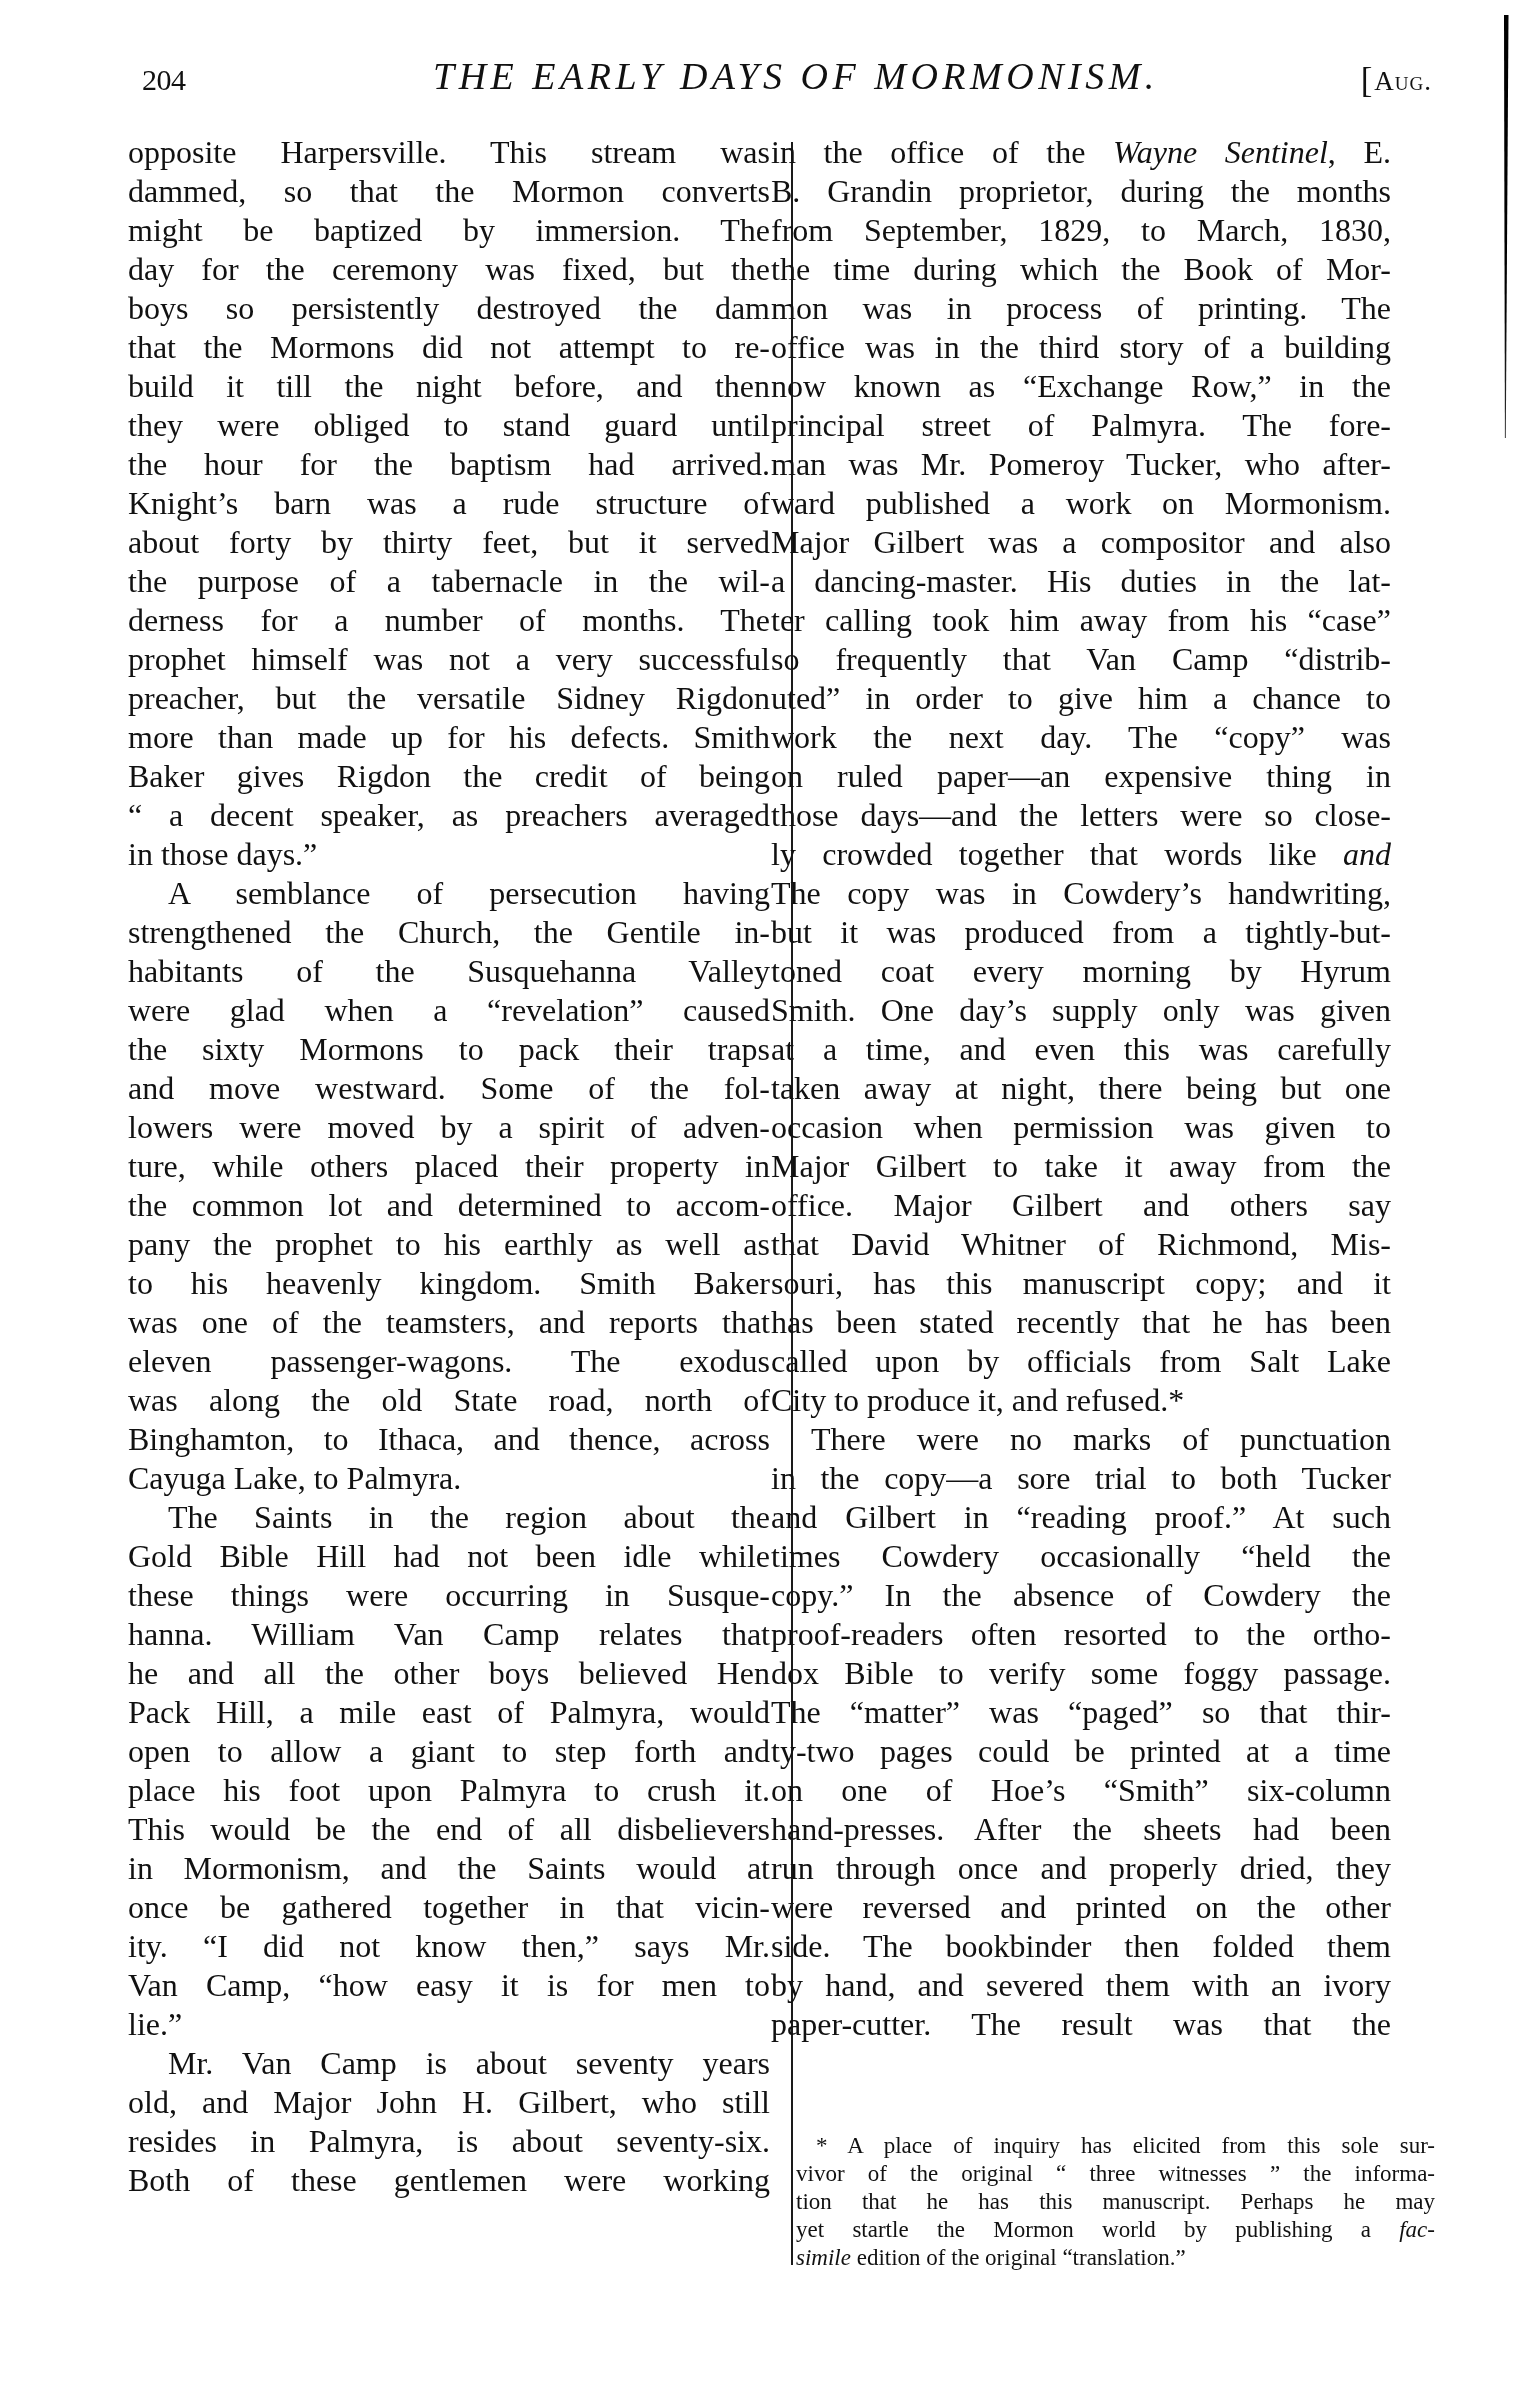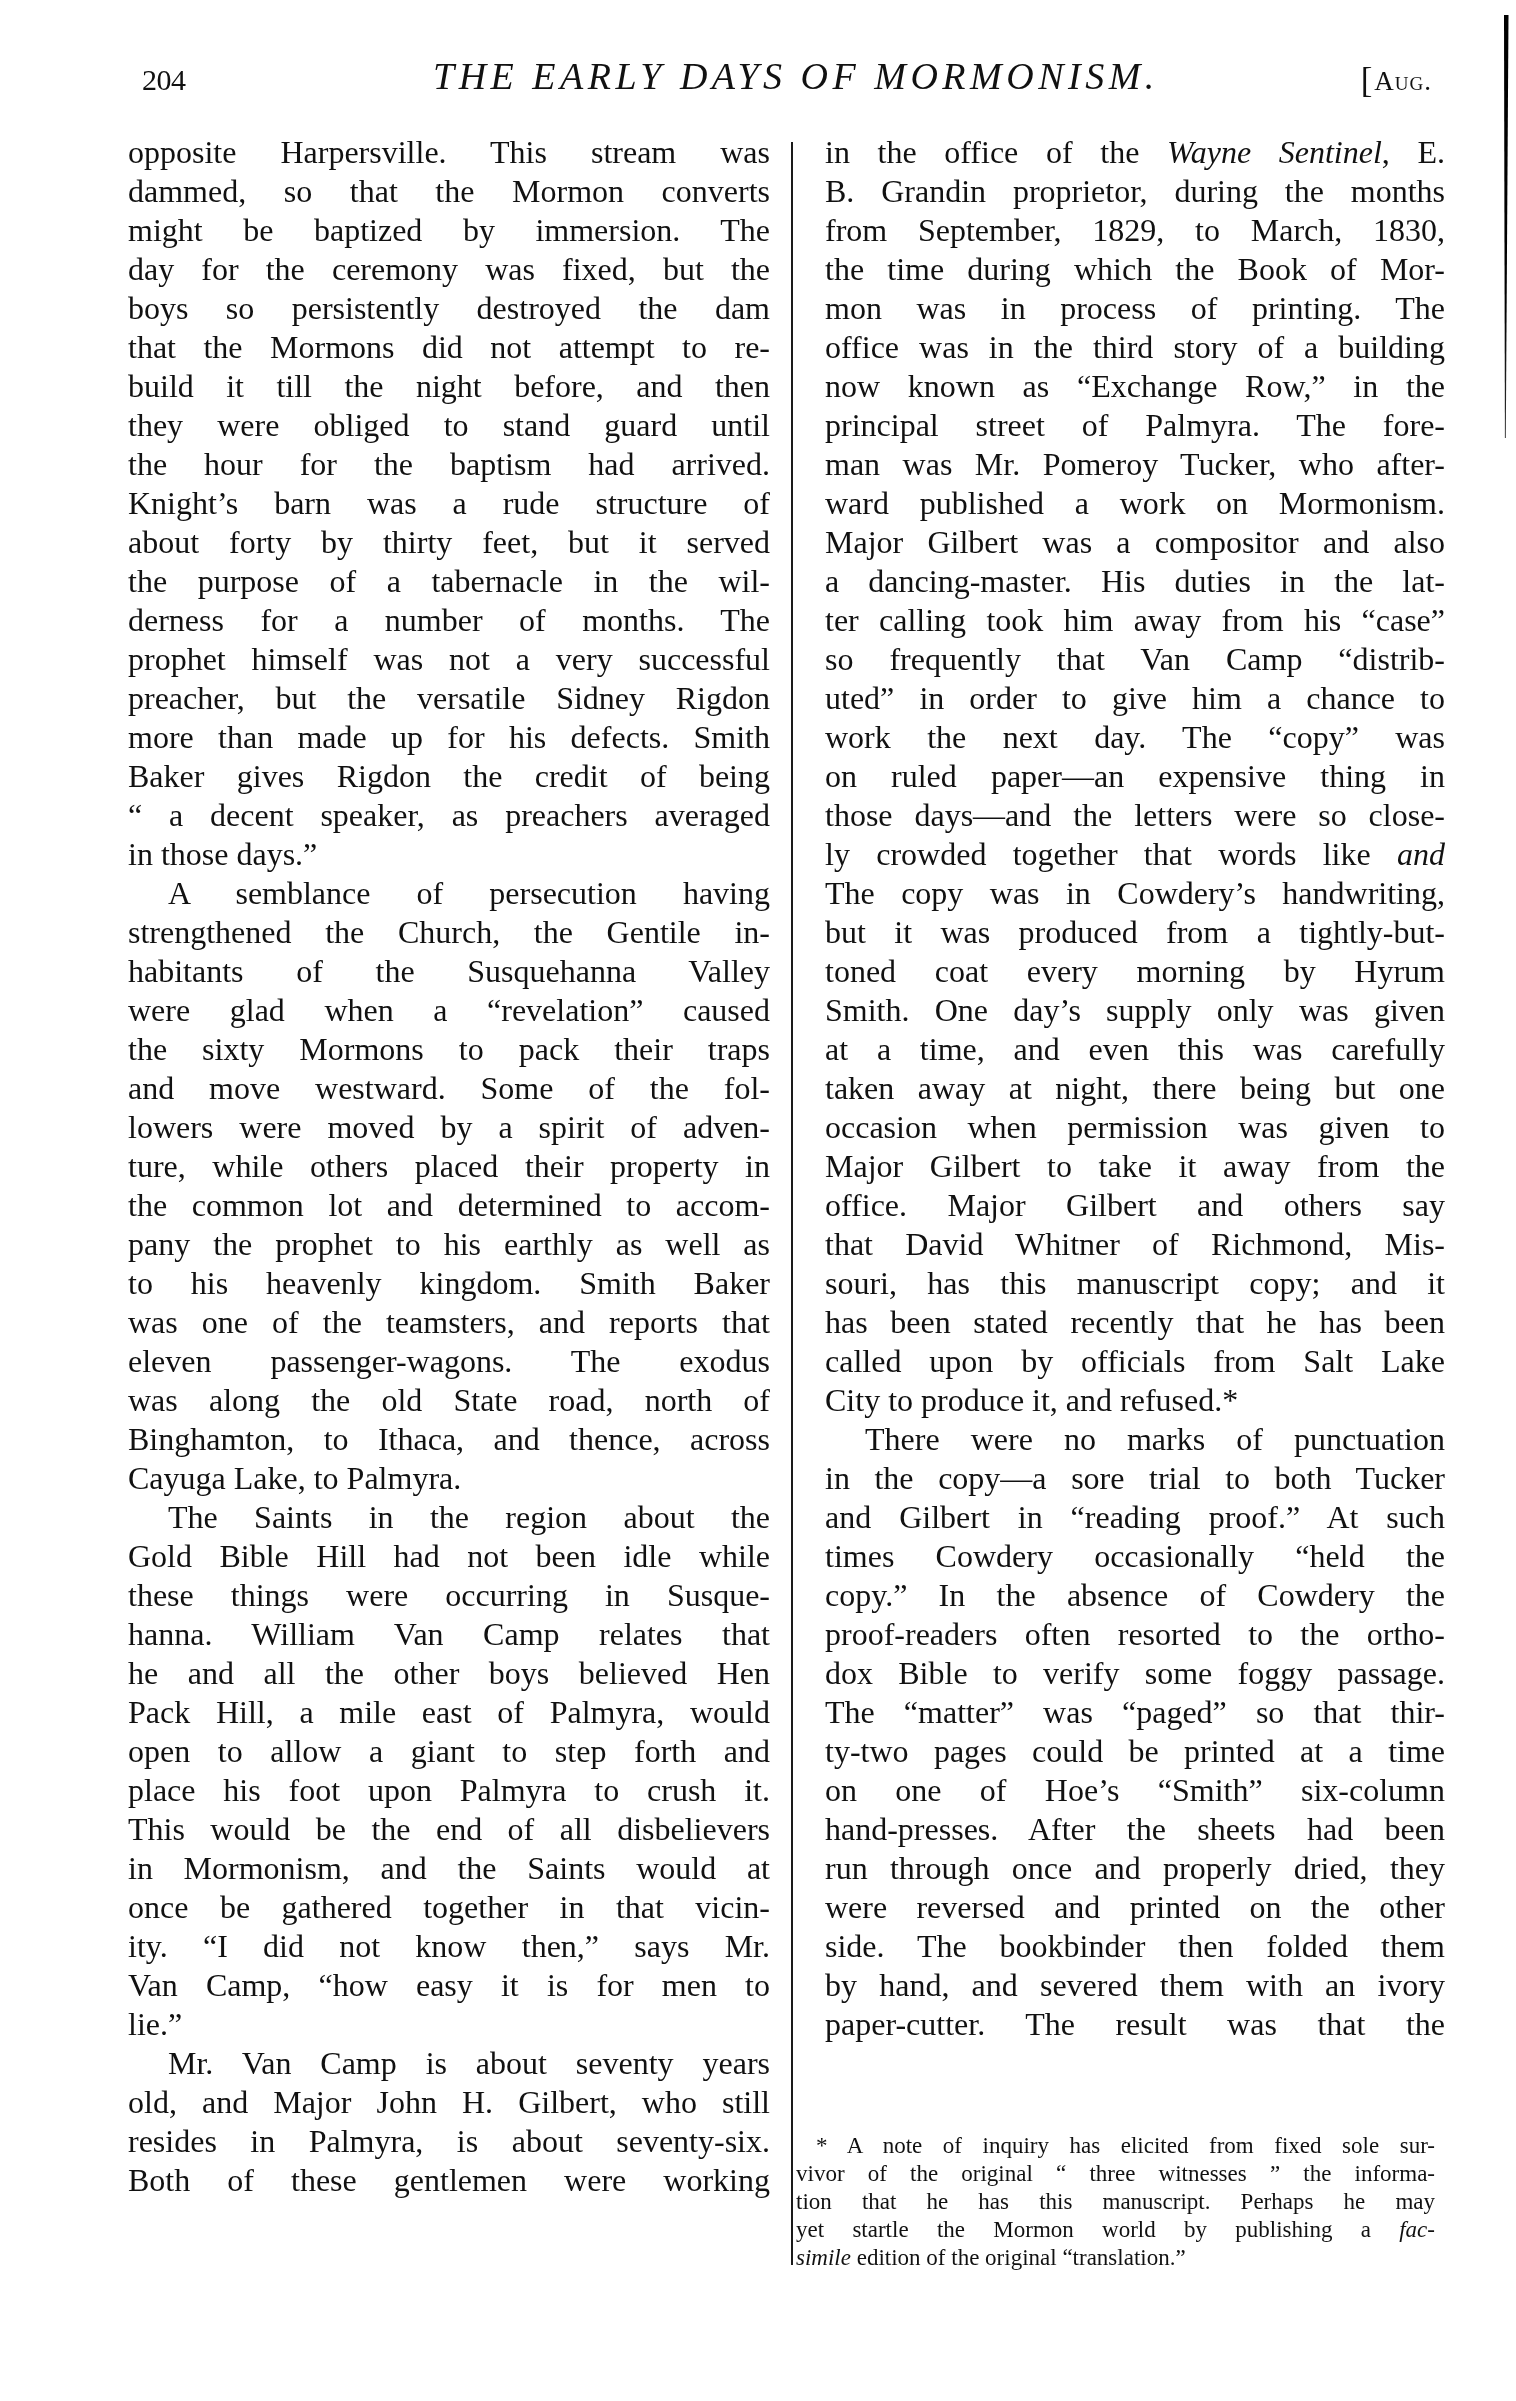--- a/index.html
+++ b/index.html
@@ -10,21 +10,21 @@
             font-size: 31px; line-height: 35px; }
   .page-number { position: absolute; left: 12px; top: 3px; font-size: 30px; letter-spacing: -0.5px; }
   .running-title { position: absolute; left: 303px; top: 0; font-style: italic; letter-spacing: 4.5px;
                    font-size: 38px; white-space: nowrap; }
   .month { position: absolute; right: 0; top: 2px; font-size: 27px; white-space: nowrap; }
   .month .bracket { font-size: 35px; position: relative; top: 2px; margin-right: 2px; }
   .month .sc { font-variant: small-caps; letter-spacing: 1px; }
 
   .col { position: absolute; top: 133px; }
   .col.left { left: 128px; width: 642px; }
-  .col.right { left: 825px; width: 620px; }
+  .col.right { left: 771px; width: 620px; }
   .line { display: block; height: 39px; line-height: 39px; font-size: 32px;
           text-align: justify; text-align-last: justify; white-space: nowrap; overflow: hidden;
           word-spacing: 0px; }
   .line.ragged { text-align-last: left; }
   .line.indent { padding-left: 40px; }
   .line i { font-style: italic; }
 
   .divider { position: absolute; left: 791px; top: 142px; width: 1.5px; height: 2123px; background: #1a1a1a; }
 
   .footnote { position: absolute; left: 796px; top: 2132px; width: 639px; }
@@ -151,21 +151,21 @@
       <span class="line">on one of Hoe’s “Smith”  six-column</span>
       <span class="line">hand-presses.  After the sheets had been</span>
       <span class="line">run through once and properly dried, they</span>
       <span class="line">were reversed and printed on the other</span>
       <span class="line">side.  The bookbinder then folded them</span>
       <span class="line">by hand, and severed them with an ivory</span>
       <span class="line">paper-cutter.   The result was that the</span>
     </div>
 
   <div class="footnote" id="footnote">
-      <span class="fn-line indent">* A note of inquiry has elicited from fixed sole sur-</span>
+      <span class="fn-line indent">* A place of inquiry has elicited from this sole sur-</span>
       <span class="fn-line">vivor of the original “ three witnesses ” the informa-</span>
       <span class="fn-line">tion that he has this manuscript.  Perhaps he may</span>
       <span class="fn-line"><span>yet startle the Mormon world by publishing a </span><i>fac-</i></span>
       <span class="fn-line ragged"><i>simile</i><span> edition of the original “translation.”</span></span>
     </div>
 
   <div class="edge-bar"></div>
 </div>
 
 

